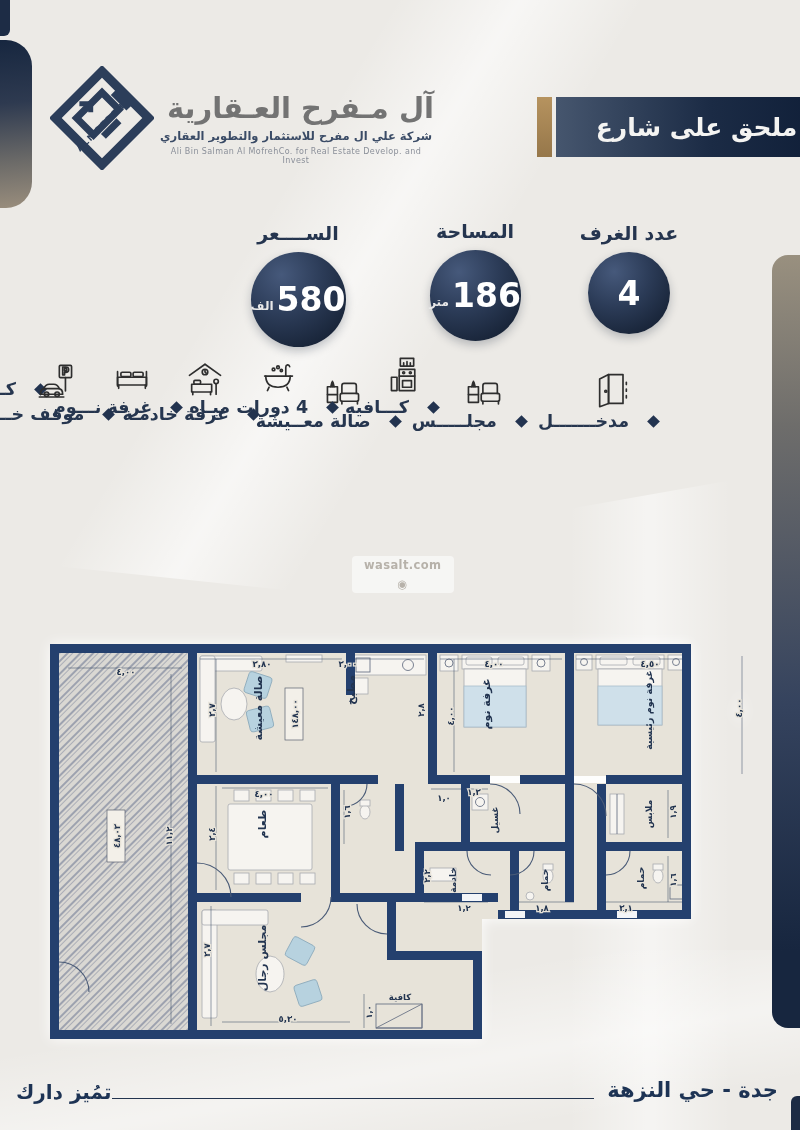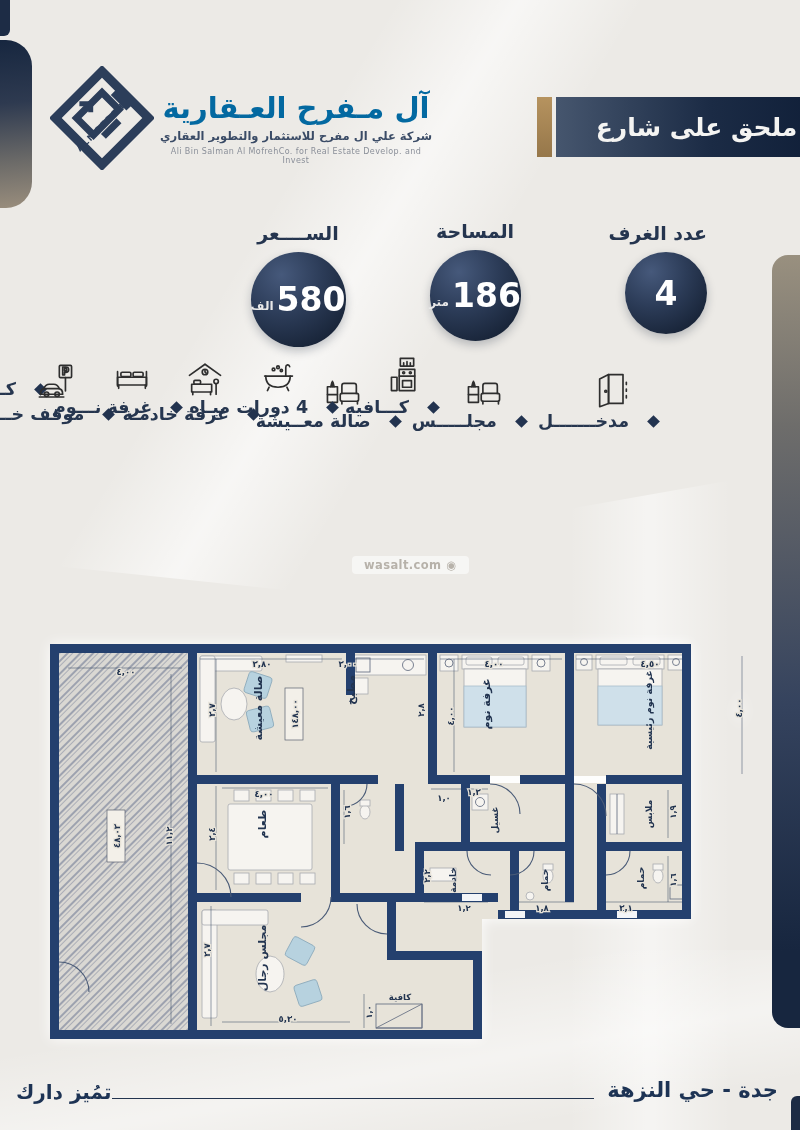--- a/index.html
+++ b/index.html
@@ -26,36 +26,36 @@
     background:linear-gradient(175deg,#16263f 0%,#2e3a50 38%,#6b6a68 72%,#9a8e7d 100%);}
   #right-bar{position:absolute;left:772px;top:255px;width:28px;height:773px;
     border-radius:16px 0 0 16px;
     background:linear-gradient(180deg,#99907f 0%,#6e6d6b 22%,#35435e 58%,#17263f 90%);}
   #corner-sliver-br{position:absolute;left:791px;top:1096px;width:9px;height:34px;
     background:#1d2c45;border-radius:6px 0 0 0;}
 
   
   #logo-mark{position:absolute;left:50px;top:66px;width:104px;height:104px;}
   #brand-text{position:absolute;left:158px;top:92px;width:276px;text-align:center;direction:rtl;}
-  #brand-title{font-size:29px;font-weight:700;color:#0369a1;letter-spacing:1px;line-height:1.15;}
+  #brand-title{font-size:29px;font-weight:700;color:#737373;letter-spacing:1px;line-height:1.15;text-align:right;}
   #brand-sub{font-size:11.5px;font-weight:700;color:#3a4b66;margin-top:4px;}
   #brand-sub-en{font-size:8px;color:#8a8f99;margin-top:4px;direction:ltr;letter-spacing:.4px;}
 
   
   #street-banner{position:absolute;left:537px;top:97px;width:300px;height:60px;display:flex;}
   #banner-gold{width:15px;height:100%;background:linear-gradient(180deg,#b6935f,#96774a);}
   #banner-body{flex:1;margin-left:4px;display:flex;align-items:center;justify-content:center;
     background:linear-gradient(90deg,#46566e 0%,#1b2b45 55%,#0e1d36 100%);}
   #banner-body span{color:#f4f4f2;font-size:25px;font-weight:700;direction:rtl;}
 
   
   .stat-group{position:absolute;display:flex;flex-direction:column;align-items:center;}
   #stat-price{left:230px;top:222px;width:136px;}
   #stat-area{left:407px;top:220px;width:136px;}
-  #stat-rooms{left:583px;top:222px;width:124px;align-items:flex-end;}
+  #stat-rooms{left:567px;top:222px;width:124px;}
   .stat-label{font-size:19px;font-weight:700;color:#25354f;direction:rtl;}
   .stat-circle{margin-top:8px;border-radius:50%;display:flex;align-items:center;justify-content:center;
     background:radial-gradient(circle at 32% 24%,#46597b 0%,#2c3c58 42%,#0e1828 100%);
     box-shadow:0 4px 10px rgba(20,30,50,.25);}
   #stat-price .stat-circle{width:95px;height:95px;}
   #stat-area .stat-circle{width:91px;height:91px;}
   #stat-rooms .stat-circle{width:82px;height:82px;}
   .stat-value-row{display:flex;direction:rtl;align-items:flex-end;gap:3px;}
   .stat-value{color:#fff;font-size:33px;font-weight:700;line-height:1;}
   .stat-unit{color:#e8e8e8;font-size:12px;font-weight:700;padding-bottom:3px;}
@@ -70,21 +70,21 @@
   .feat-icon{width:40px;height:40px;}
   .feat-icon *{stroke:#2e2e2e;stroke-width:1.5;fill:none;stroke-linecap:round;stroke-linejoin:round;}
   .feat-label-row{display:flex;align-items:center;gap:20px;margin-top:2px;}
   .feat-bullet{width:9px;height:9px;background:#22334f;transform:rotate(45deg);flex:0 0 auto;}
   .feat-label{font-size:17.5px;font-weight:700;color:#26364f;white-space:nowrap;}
   .cafe-item{margin-top:22px;}
 
   
   #watermark{position:absolute;left:352px;top:556px;background:rgba(255,255,255,.55);
     border-radius:4px;padding:2px 12px;display:flex;align-items:center;gap:5px;
-    color:#b7b2aa;font-size:11.5px;font-weight:700;letter-spacing:.4px;}
+    color:#b7b2aa;font-size:11.5px;font-weight:700;letter-spacing:.4px;flex-direction:column;}
 
   
   #floorplan{position:absolute;left:50px;top:644px;width:700px;height:398px;
     filter:drop-shadow(0 0 7px rgba(255,255,255,.9));}
   .wall{fill:#24406e;}
   .fw{fill:#f6f4f0;stroke:#a8abb0;stroke-width:0.8;}
   .fb{fill:#b7d2df;stroke:#8aa9ba;stroke-width:0.8;}
   .fb2{fill:#cfe0ea;stroke:#a8bfcc;stroke-width:0.8;}
   .fn{fill:none;stroke:#6b7487;stroke-width:0.9;}
   .door{fill:none;stroke:#4a5b77;stroke-width:1.1;}

